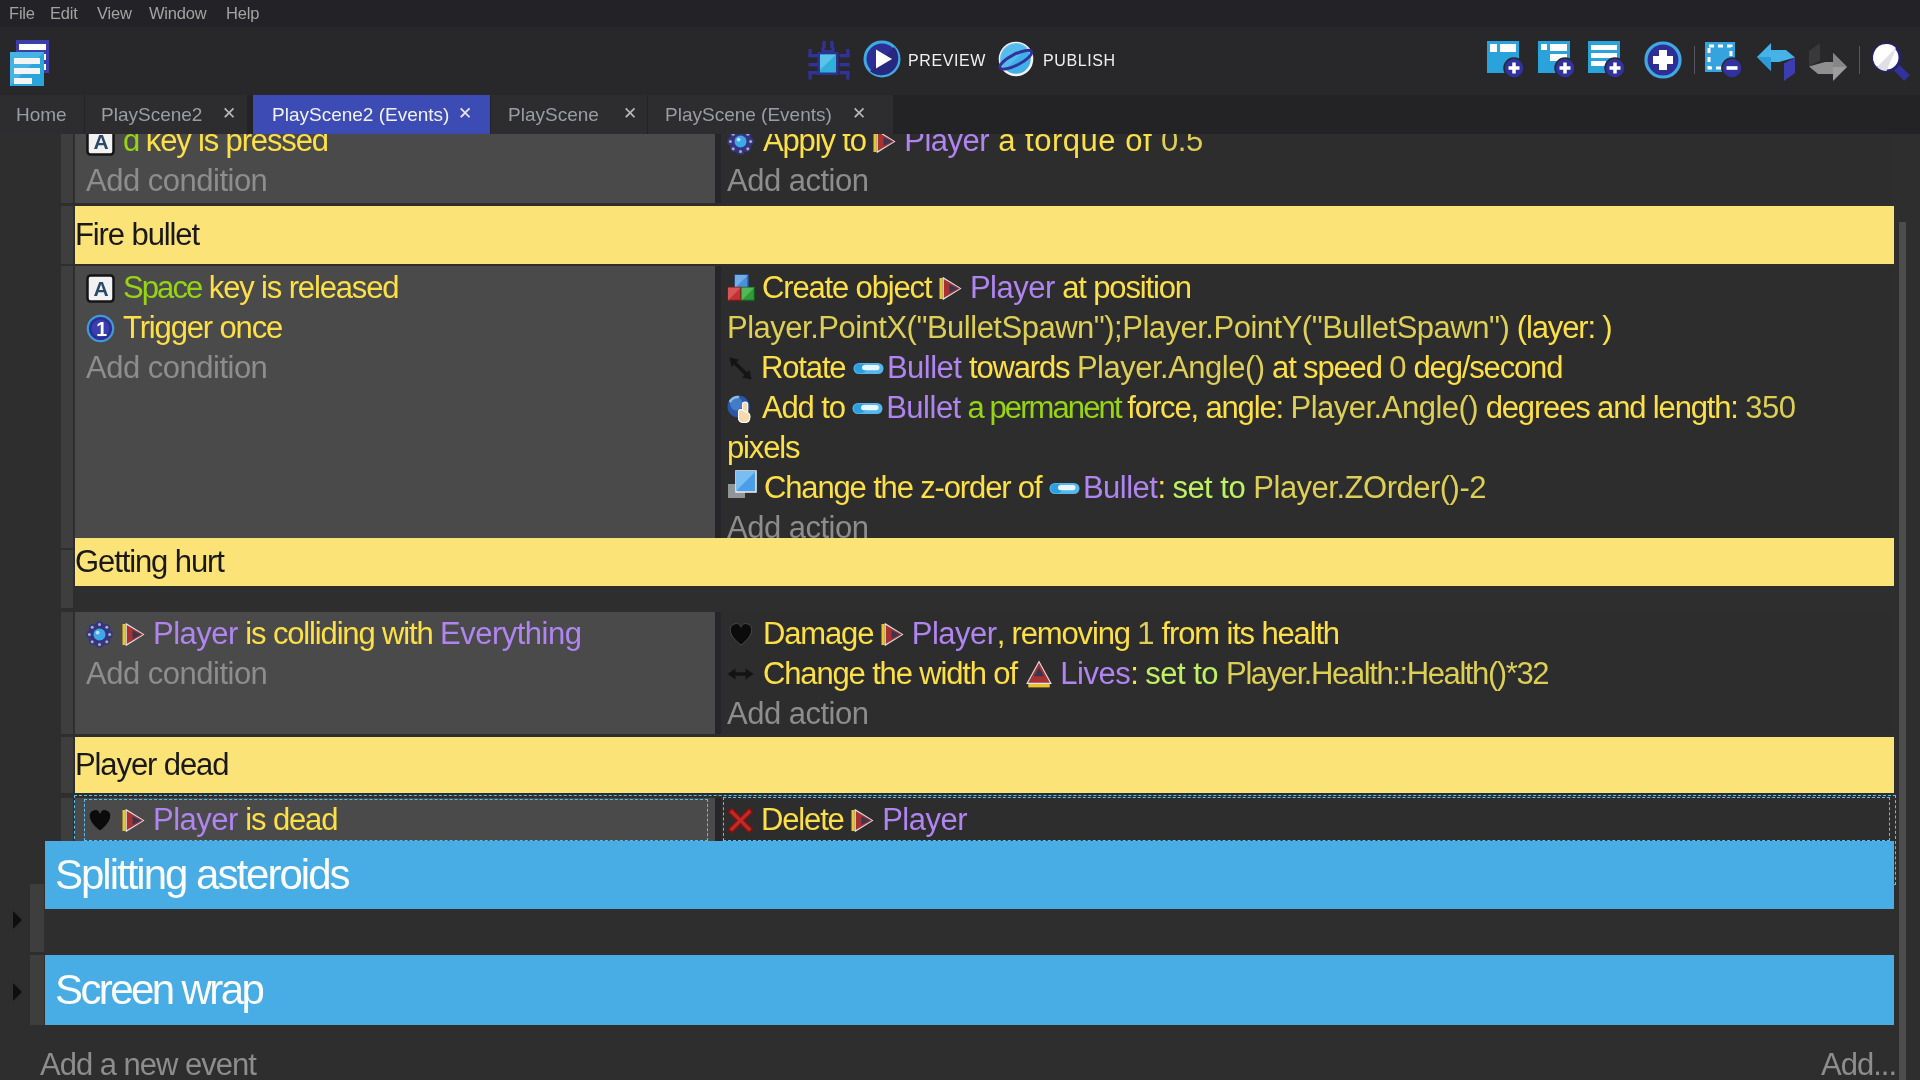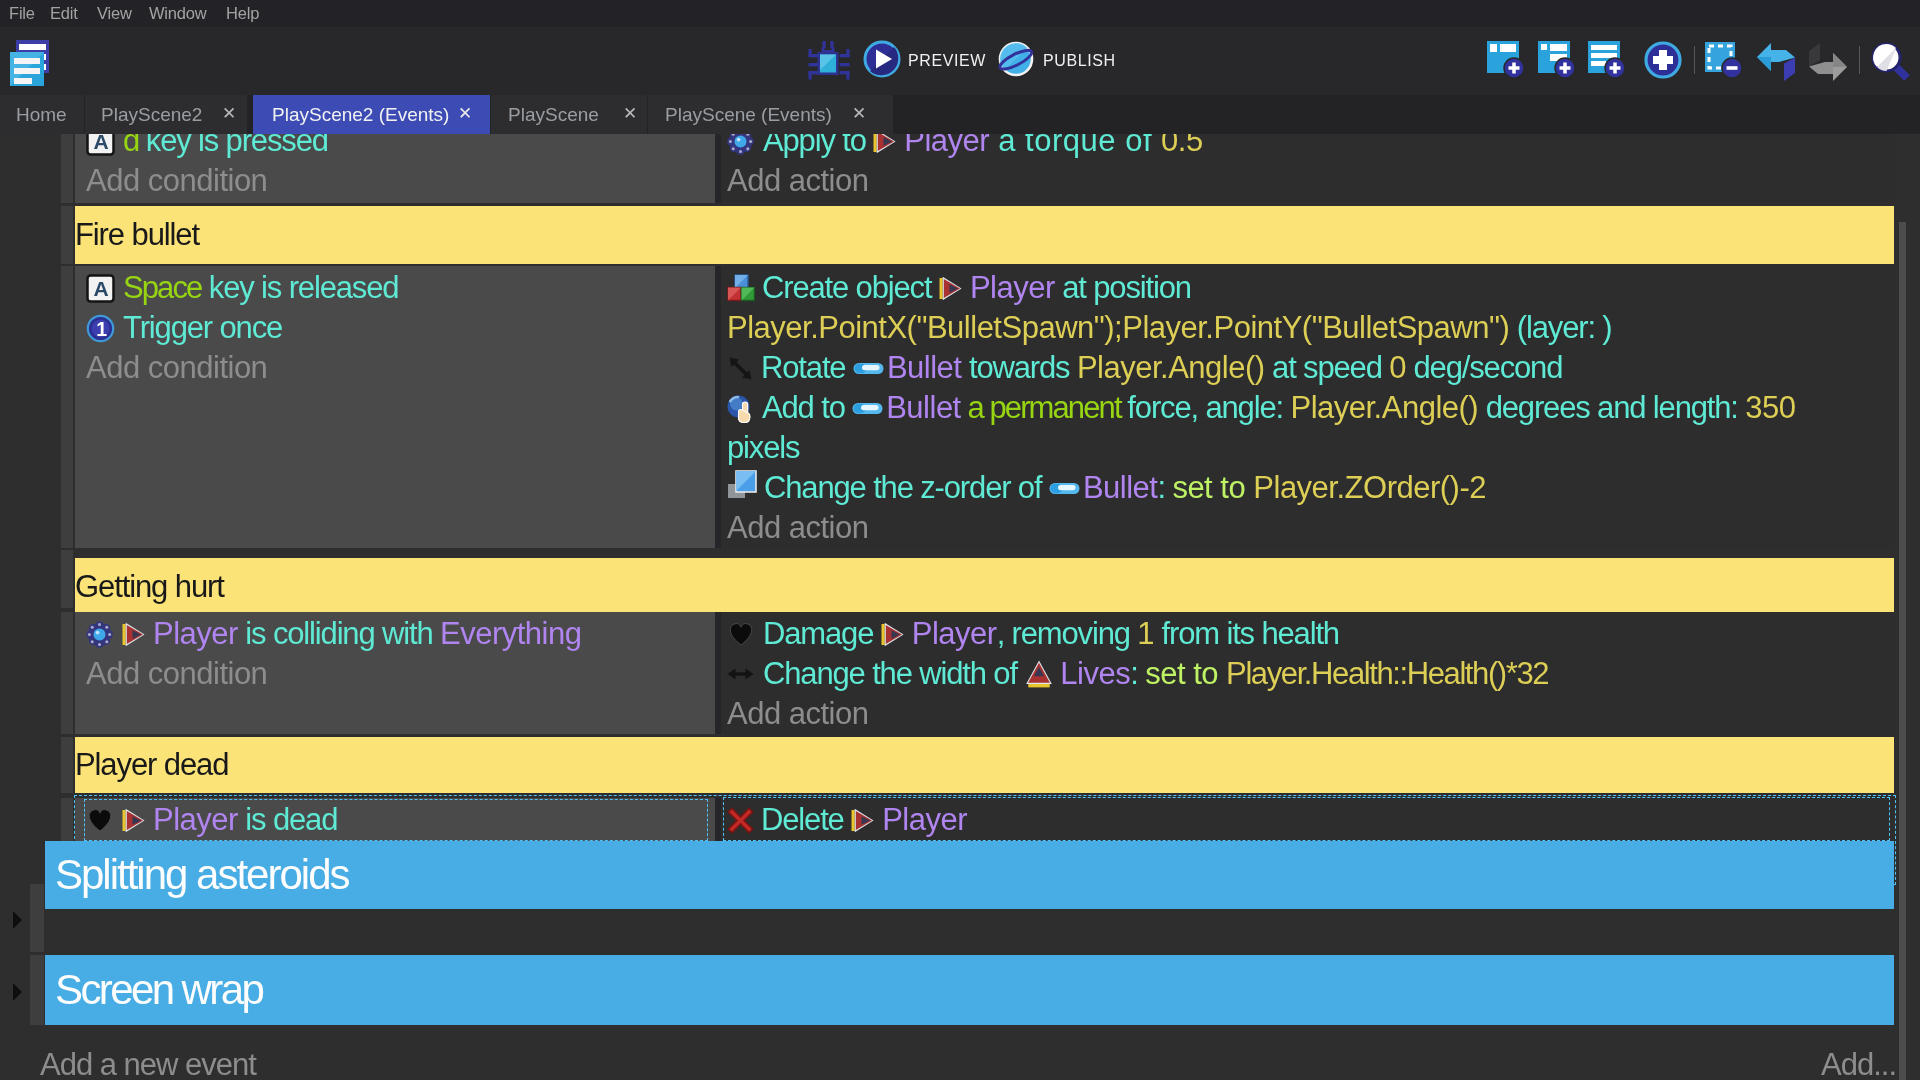--- a/index.html
+++ b/index.html
@@ -13,21 +13,21 @@
 .tab .tx{position:absolute;top:8px;font-size:17px;color:#b8b8b8}
 .tab.active{background:#3c4cb4;color:#f2f2f2}
 .tab.active .tx{color:#e8e8e8}
 #sheet{position:absolute;left:0;top:134px;width:1920px;height:946px;background:#2e2e2e;overflow:hidden}
 .row{position:absolute;left:0;width:1894px}
 .row::after{content:"";position:absolute;left:715px;top:0;width:6px;height:100%;background:#26262a}
 .strip{position:absolute;left:61px;width:12px;top:0;height:100%;background:#3e3e3e}
 .cond{position:absolute;left:75px;width:640px;top:0;height:100%;background:#4a4a4a;padding:2px 0 0 11px;overflow:hidden}
 .act{position:absolute;left:721px;width:1173px;top:0;height:100%;background:#2d2d2d;padding:2px 0 0 6px;overflow:hidden}
 .l{height:40px;display:flex;align-items:center;white-space:pre;font-size:31px;letter-spacing:-1.15px}
-.w{color:#5eead4}.p{color:#b085f0;font-weight:normal;letter-spacing:-0.5px}.y{color:#ddce55;letter-spacing:-0.5px}.g{color:#97d513;letter-spacing:-1.9px}
+.w{color:#fde047}.p{color:#b085f0;font-weight:normal;letter-spacing:-0.5px}.y{color:#ddce55;letter-spacing:-0.5px}.g{color:#97d513;letter-spacing:-1.9px}
 .gr{color:#8d8d8d;letter-spacing:-0.5px}.st{color:#bef264;letter-spacing:-0.5px}
 .grp{position:absolute;left:75px;width:1819px;background:#fbe378;color:#191919;font-size:31px;letter-spacing:-1.1px;display:flex;align-items:center;}
 .bgrp{position:absolute;left:45px;width:1849px;background:#48ade4;color:#fdfdfd;font-size:42px;letter-spacing:-2px;display:flex;align-items:center;padding-left:10px}
 .tri{position:absolute;left:13px;width:0;height:0;border-left:9px solid #0e0e0e;border-top:9px solid transparent;border-bottom:9px solid transparent}
 .icon{flex:0 0 auto}
 svg text{font-family:"Liberation Sans",sans-serif}
 .dash{position:absolute;border:1px dashed #4fc3f7}
 </style></head><body>
 
 <div id="menubar">
@@ -267,21 +267,21 @@
 <rect x="9" y="1" width="20" height="21" fill="#4a9fe8" stroke="#e8e8e8" stroke-width="1.6"></rect>
 <polygon points="9,1 29,1 9,21" fill="#79bdf2"></polygon>
           </svg><span class="w">Change the z-order of </span><svg class="icon" style="margin-right:3px" width="31" height="13" viewBox="0 0 31 13">
 <rect x="0.5" y="1" width="30" height="11" rx="5.5" fill="#55b8ec"></rect>
 <rect x="1.5" y="1.8" width="12" height="9.4" rx="4.7" fill="#2d9fe0"></rect>
 <rect x="9" y="3" width="17.5" height="5.2" rx="2.6" fill="#e8f7fe"></rect>
           </svg><span class="p">Bullet</span><span class="w">: </span><span class="st">set to </span><span class="y">Player.ZOrder()-2</span></div>
 <div class="l"><span class="gr">Add action</span></div>
 </div>
     </div>
-<div class="grp" style="top:424px;height:58px">Getting hurt</div>
+<div class="grp" style="top:404px;height:48px">Getting hurt</div>
 <div class="strip" style="top:416px;height:58px"></div>
 <div class="row" style="top:478px;height:122px">
 <div class="strip"></div>
 <div class="cond">
 <div class="l"><svg class="icon" style="margin-right:9px" width="27" height="27" viewBox="0 0 27 27">
 <g fill="#34367e">
 <ellipse cx="13.5" cy="4.6" rx="4.6" ry="4.4"></ellipse>
               <ellipse cx="13.5" cy="22.4" rx="4.6" ry="4.4"></ellipse>
 <ellipse cx="4.6" cy="13.5" rx="4.4" ry="4.6"></ellipse>
               <ellipse cx="22.4" cy="13.5" rx="4.4" ry="4.6"></ellipse>

